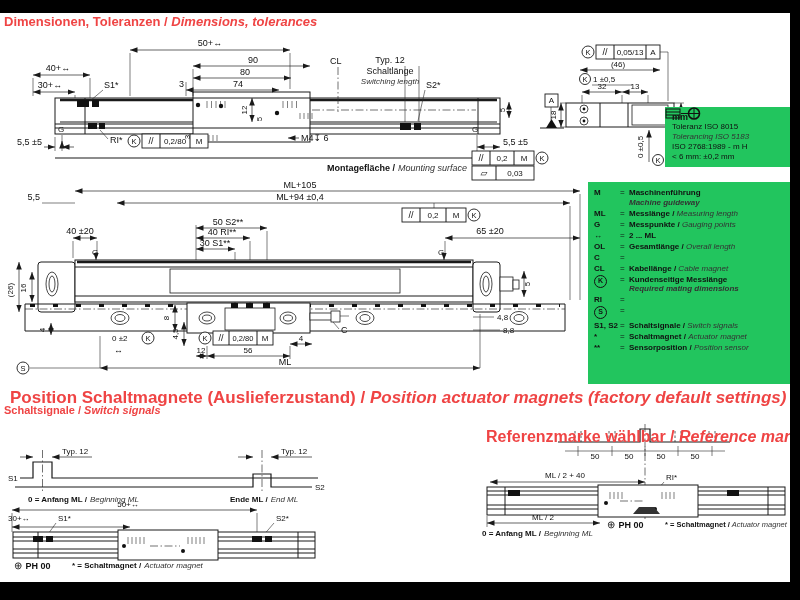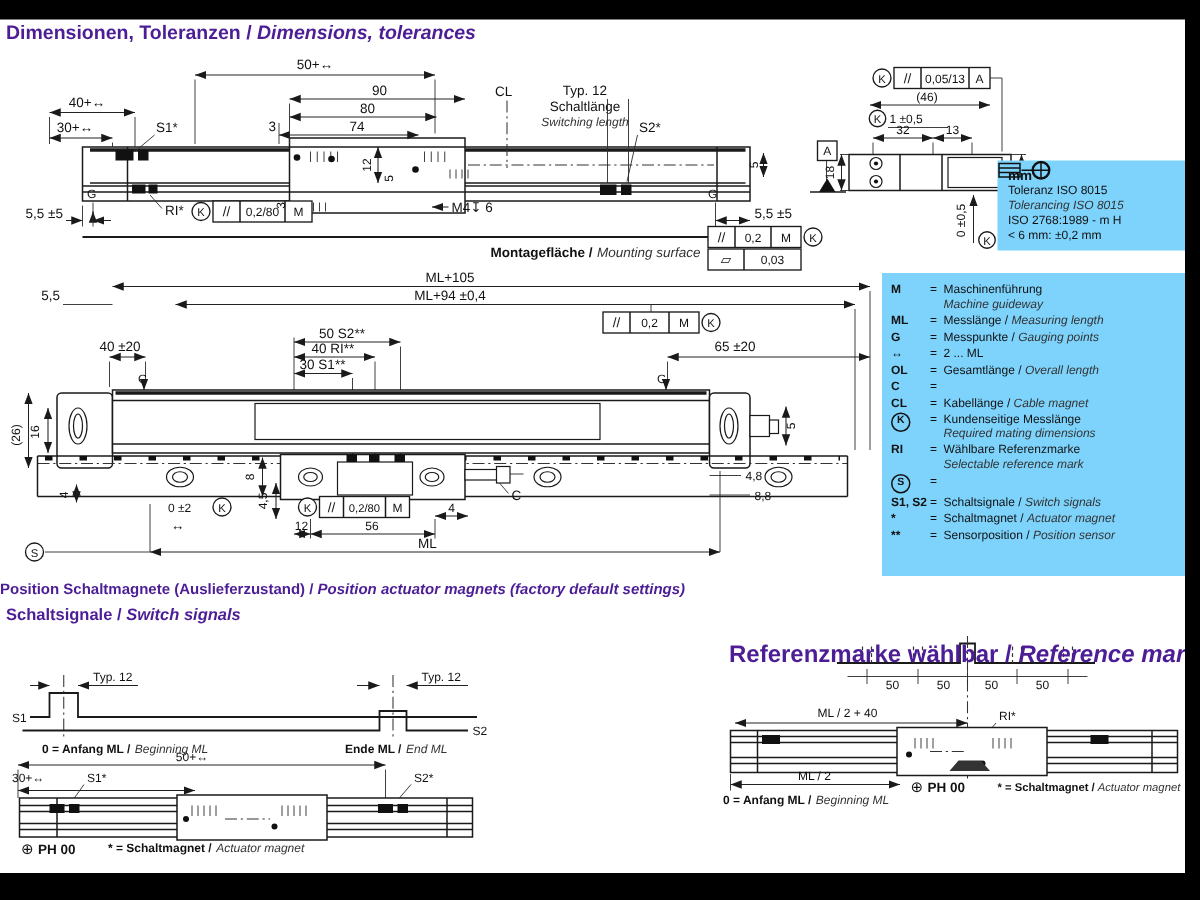--- a/index.html
+++ b/index.html
@@ -2,51 +2,51 @@
 <html><head>
 <meta charset="utf-8">
 <style>
   html,body{margin:0;padding:0}
   body{width:800px;height:600px;position:relative;background:#fff;
        font-family:"Liberation Sans",sans-serif;overflow:hidden}
   .band{position:absolute;background:#000}
   #band-top{left:0;top:0;width:800px;height:13px}
   #band-bottom{left:0;top:582px;width:800px;height:18px}
   #band-right{left:790px;top:0;width:10px;height:600px}
-  .hdr{position:absolute;color:#4c1d95;white-space:nowrap}
+  .hdr{position:absolute;color:#ef4444;white-space:nowrap}
   .hdr b{font-weight:bold}
   .hdr i{font-weight:bold;font-style:italic}
   #page-title{left:4px;top:14px;font-size:13px}
-  #sec-magnets{left:0;top:388px;font-size:10px}
+  #sec-magnets{left:10px;top:388px;font-size:17px}
   #sec-signals{left:4px;top:404px;font-size:11px}
   #sec-refmark{left:486px;top:428px;font-size:16px}
   svg{position:absolute;left:0;top:0}
   svg text{font-family:"Liberation Sans",sans-serif;font-size:9px;fill:#111}
   .t8{font-size:8px}.t75{font-size:7.5px}
   .tm{text-anchor:middle}.te{text-anchor:end}
   .it{font-style:italic;fill:#333}
   .ln{fill:none;stroke:#1a1a1a;stroke-width:1}
   .w2{stroke-width:2.4}.w12{stroke-width:1.2}
   .thin{fill:none;stroke:#2a2a2a;stroke-width:0.6}
   .dim{fill:none;stroke:#222;stroke-width:0.7}
   .cd{fill:none;stroke:#333;stroke-width:0.7;stroke-dasharray:8 2.5 1.5 2.5}
   .dd{fill:none;stroke:#333;stroke-width:0.8;stroke-dasharray:2.5 2}
   .blk{fill:#111;stroke:none}
   .wht{fill:#fff;stroke:#1a1a1a;stroke-width:1}
   .whthin{fill:#fff;stroke:#1a1a1a;stroke-width:0.8}
   .frm{fill:#fff;stroke:#1a1a1a;stroke-width:0.9}
-  .panel{position:absolute;background:#7dd3fc;box-sizing:border-box;color:#111}
+  .panel{position:absolute;background:#22c55e;box-sizing:border-box;color:#111}
   #legend{left:588px;top:182px;width:202px;height:202px;padding:6px 6px;font-size:8px;line-height:9.5px;overflow:hidden}
   .lrow{display:flex;margin-bottom:1.5px}
   .lsym{width:26px;flex:none;font-weight:bold}
   .leq{width:9px;flex:none}
   .ltxt{flex:1}
-  .ltxt b{font-weight:normal}
+  .ltxt b{font-weight:bold}
   .ltxt i{color:#333}
-  .stack .ltxt i{display:block;font-weight:normal}
+  .stack .ltxt i{display:block;font-weight:bold}
   .ring{display:inline-block;width:11px;height:11px;border:1px solid #111;border-radius:50%;
         text-align:center;line-height:10px;font-size:7px;font-weight:bold}
   #mmbox{left:665px;top:107px;width:128px;padding:5px 7px;font-size:8px;line-height:10px}
   #mmbox .unit{font-weight:bold;font-size:9px}
   #mmbox .b{font-weight:normal}
   #mmbox .i{font-style:italic;color:#333}
 </style>
 </head>
 <body>
 
@@ -455,21 +455,21 @@
   <svg width="40" height="13">
     <rect x="1" y="2" width="14" height="9" fill="none" stroke="#111"></rect>
     <line x1="1" y1="5" x2="15" y2="5" stroke="#111"></line>
     <line x1="1" y1="8" x2="15" y2="8" stroke="#111"></line>
     <line x1="16" y1="6.5" x2="23" y2="6.5" stroke="#111"></line>
     <circle cx="29" cy="6.5" r="5.5" fill="none" stroke="#111" stroke-width="1.6"></circle>
     <line x1="24" y1="6.5" x2="34" y2="6.5" stroke="#111"></line>
     <line x1="29" y1="1.5" x2="29" y2="11.5" stroke="#111"></line>
   </svg>
   <div class="b">Toleranz ISO 8015</div>
-  <div class="i">Tolerancing ISO 8015</div>
+  <div class="i">Tolerancing ISO 5183</div>
   <div class="b">ISO 2768:1989 - m H</div>
   <div>&lt; 6 mm: ±0,2 mm</div>
 </div>
 
 <div class="panel" id="legend">
   <div class="lrow stack">
       <span class="lsym">M</span>
       <span class="leq">=</span>
       <span class="ltxt"><b>Maschinenführung</b><i>Machine guideway</i></span>
     </div>
@@ -503,21 +503,20 @@
       <span class="ltxt"><b>Kabellänge /</b> <i>Cable magnet</i></span>
     </div>
   <div class="lrow stack">
       <span class="lsym"><span class="ring">K</span></span>
       <span class="leq">=</span>
       <span class="ltxt"><b>Kundenseitige Messlänge</b><i>Required mating dimensions</i></span>
     </div>
   <div class="lrow stack">
       <span class="lsym">RI</span>
       <span class="leq">=</span>
-      <span class="ltxt"><b>Wählbare Referenzmarke</b><i>Selectable reference mark</i></span>
     </div>
   <div class="lrow stack">
       <span class="lsym"><span class="ring">S</span></span>
       <span class="leq">=</span>
     </div>
   <div class="lrow">
       <span class="lsym">S1, S2</span>
       <span class="leq">=</span>
       <span class="ltxt"><b>Schaltsignale /</b> <i>Switch signals</i></span>
     </div>

